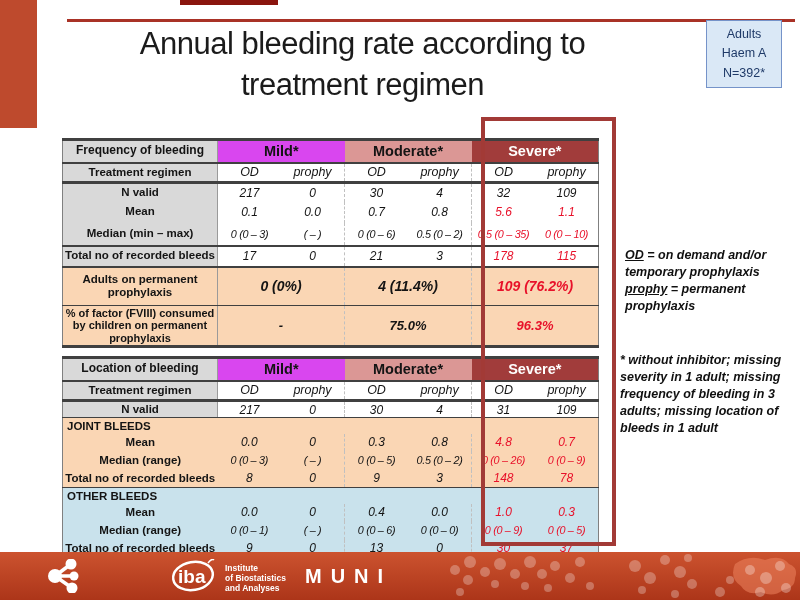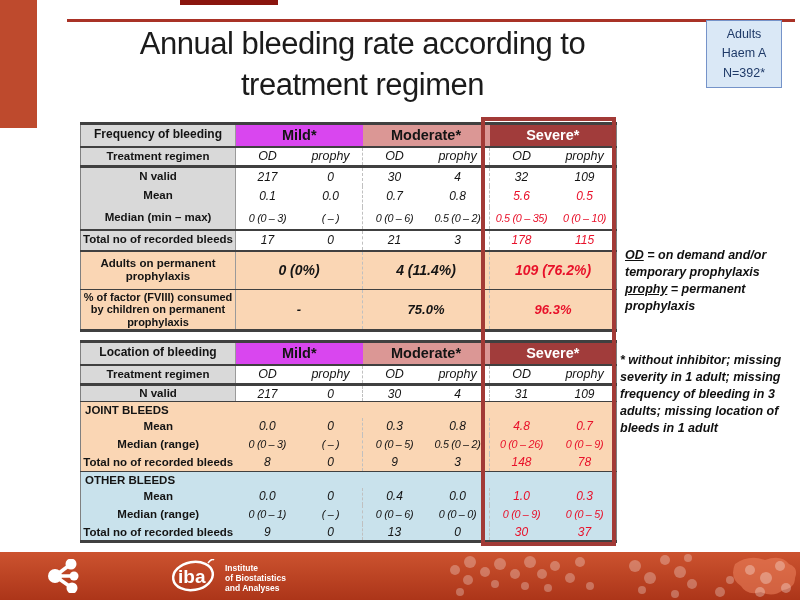--- a/index.html
+++ b/index.html
@@ -14,22 +14,22 @@
   
   .title { position:absolute; left:85px; top:24px; width:555px; text-align:center;
            font-size:31px; color:#1b1b1b; line-height:1.32; letter-spacing:-0.5px; z-index:2; }
 
   
   .badge { position:absolute; left:706px; top:20px; width:76px; background:#dae8f6;
            border:1px solid #7593c9; text-align:center; color:#1f3a68; font-size:12.5px;
            line-height:1.55; padding:4px 2px; z-index:3; }
 
   
-  table { position:absolute; left:80px; width:536px; table-layout:fixed; border-collapse:collapse;
-          border-left:1px solid #808080; border-right:1px solid #808080; }
+  table { position:absolute; left:62px; width:536px; table-layout:fixed; border-collapse:collapse;
+          border-left:1px solid #808080; border-right:1px solid #808080;margin-top:16px; }
   #tbl1 { top:122px; }
   #tbl2 { top:340px;padding-left:15px; }
   td { vertical-align:middle; text-align:center; padding:0 2px; white-space:nowrap;
        font-size:12px; color:#141414; overflow:visible; }
   .lbl { background:#d9d9d9; font-weight:bold; font-size:11.5px; white-space:normal;
          border-right:1px solid #9a9a9a; line-height:1.15; }
   .corner { font-size:12px; }
   .grp { font-weight:bold; font-size:14.5px; }
   .mild { background:#d946ef; }
   .mod  { background:#db9795; }
@@ -140,21 +140,21 @@
       <td class="d gs">32</td>
       <td class="d">109</td>
     </tr>
     <tr class="r-mean">
       <td class="lbl">Mean</td>
       <td class="d">0.1</td>
       <td class="d">0.0</td>
       <td class="d gs">0.7</td>
       <td class="d">0.8</td>
       <td class="d gs red">5.6</td>
-      <td class="d red">0.5</td>
+      <td class="d red">1.1</td>
     </tr>
     <tr class="r-med">
       <td class="lbl">Median (min – max)</td>
       <td class="d md">0 (0 – 3)</td>
       <td class="d md">( – )</td>
       <td class="d md gs">0 (0 – 6)</td>
       <td class="d md">0.5 (0 – 2)</td>
       <td class="d md gs red">0.5 (0 – 35)</td>
       <td class="d md red">0 (0 – 10)</td>
     </tr>
@@ -304,20 +304,21 @@
     <svg class="iba-svg" width="54" height="34" viewBox="0 0 54 34">
       <ellipse cx="23" cy="17" rx="20" ry="14" fill="none" stroke="#ffffff" stroke-width="2.5" transform="rotate(-10 23 17)"></ellipse>
       <path d="M38,4 q4,-5 6,-3" fill="none" stroke="#ffffff" stroke-width="1.5"></path>
       <text x="8" y="24" font-family="Liberation Sans, sans-serif" font-size="19" font-weight="bold" fill="#ffffff">iba</text>
     </svg>
     <div class="iba-text">
       <div>Institute</div>
       <div>of Biostatistics</div>
       <div>and Analyses</div>
     </div>
+    <div class="muni">MUNI</div>
     <svg class="dots-svg" width="370" height="48" viewBox="0 0 370 48">
       <g fill="rgba(255,255,255,0.28)">
         <circle cx="25" cy="18" r="5"></circle>
           <circle cx="40" cy="10" r="6"></circle>
           <circle cx="55" cy="20" r="5"></circle>
         <circle cx="38" cy="28" r="5"></circle>
           <circle cx="70" cy="12" r="6"></circle>
           <circle cx="85" cy="22" r="5"></circle>
         <circle cx="65" cy="32" r="4"></circle>
           <circle cx="100" cy="10" r="6"></circle>

